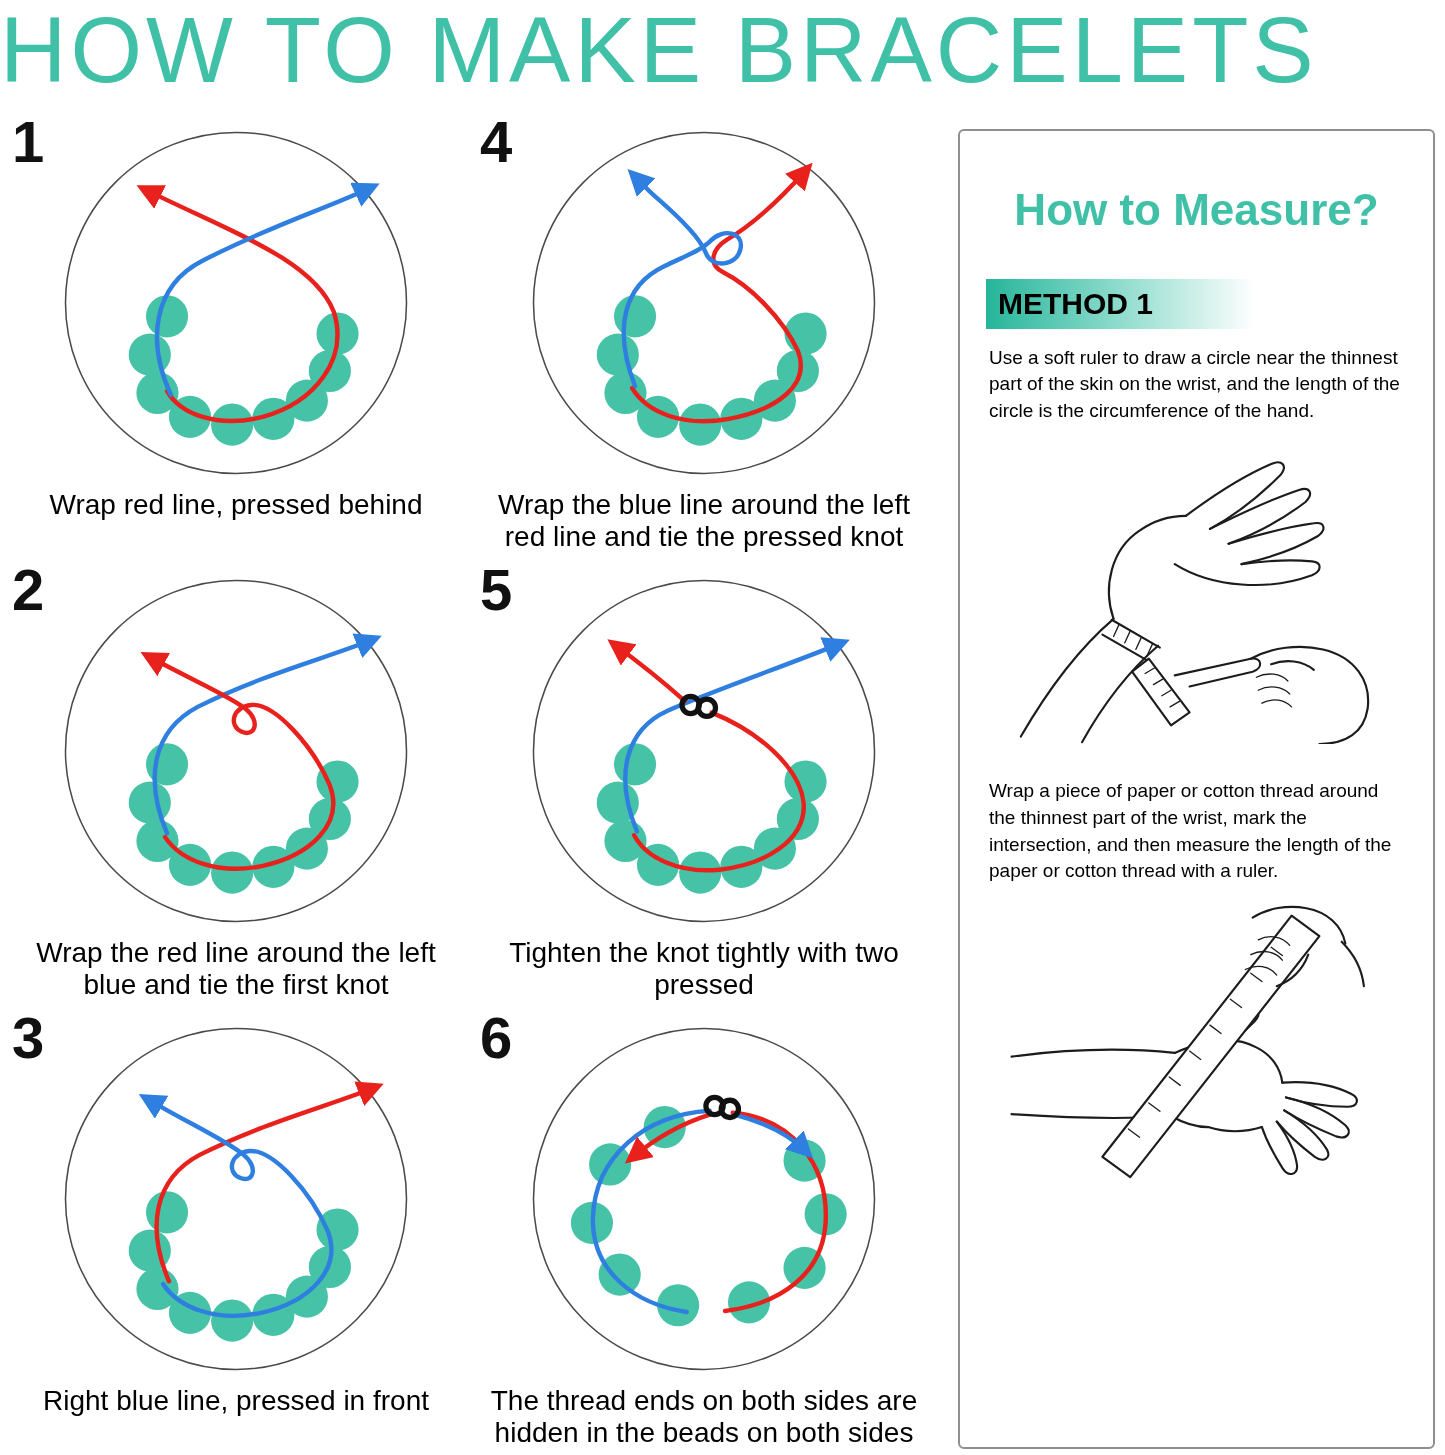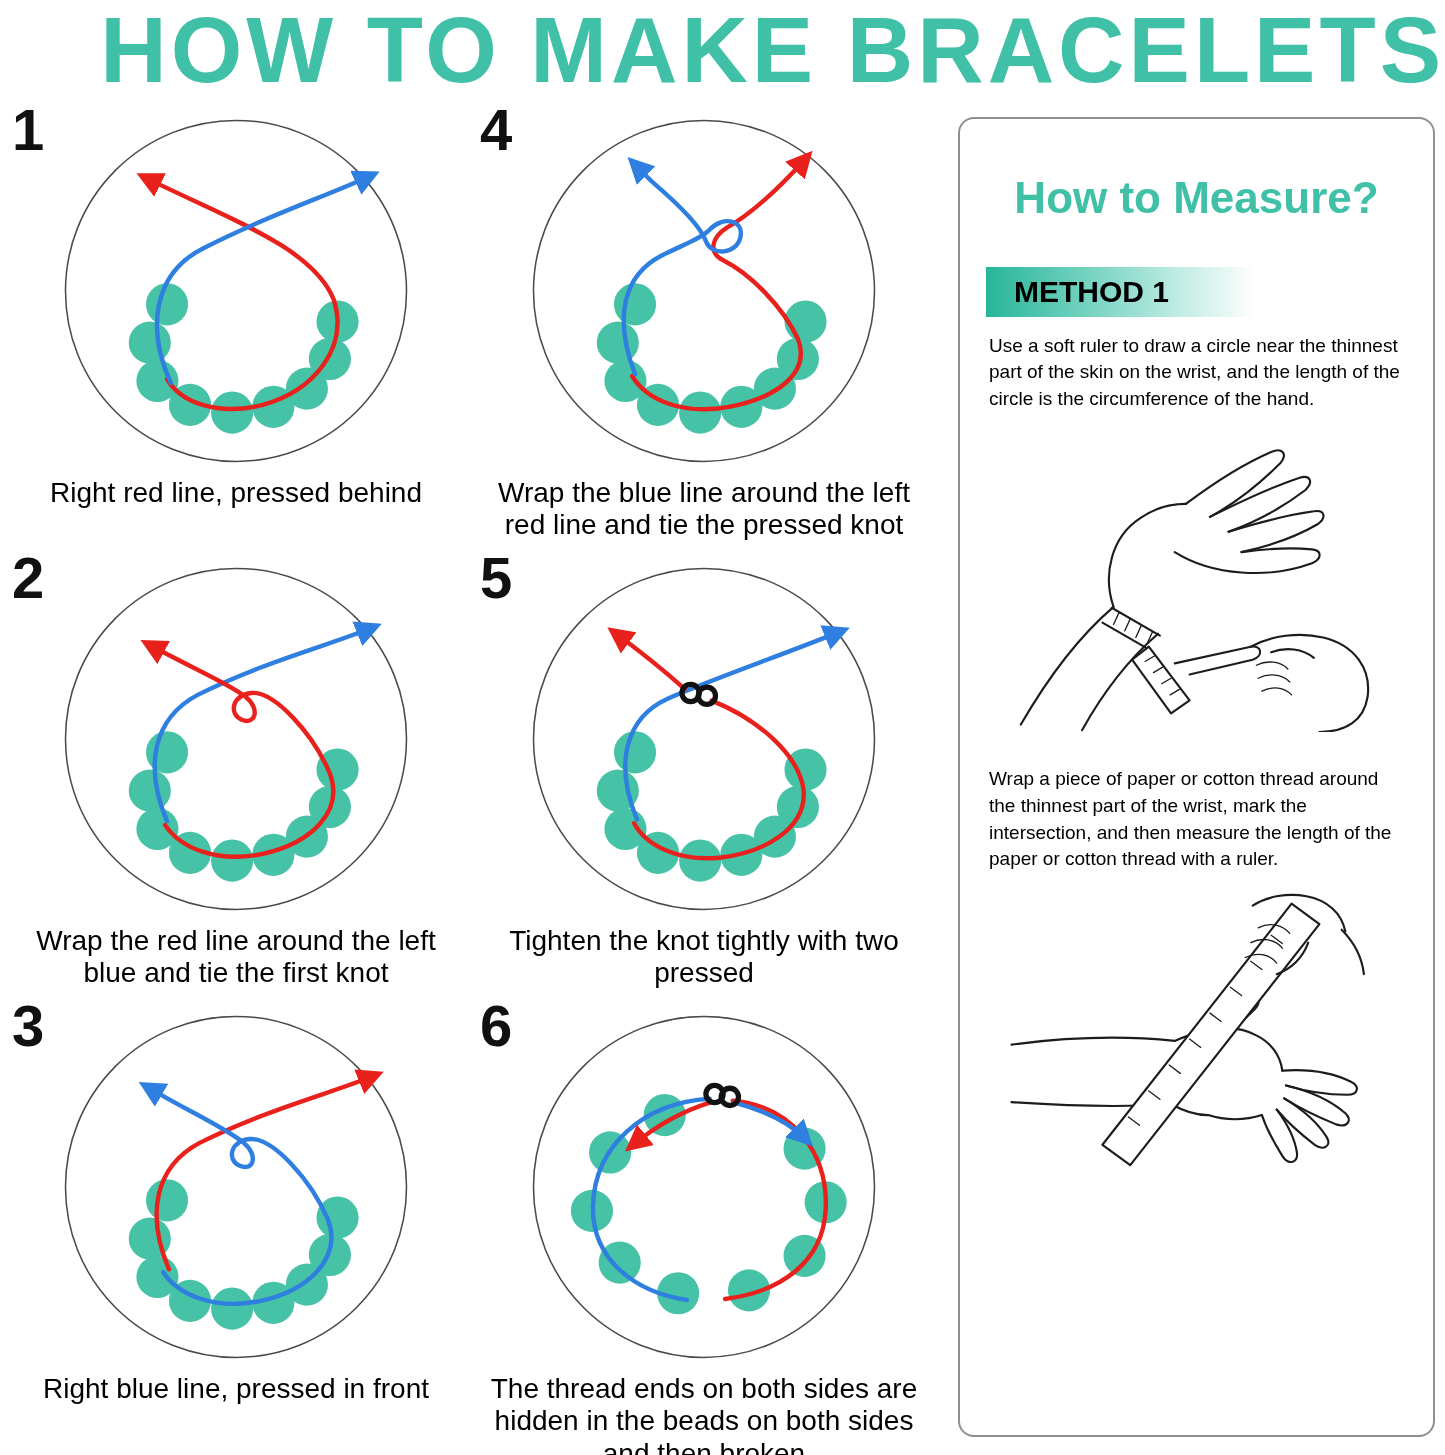--- a/index.html
+++ b/index.html
@@ -10,22 +10,22 @@
     --knot:#111111;
   }
   *{box-sizing:border-box;}
   html,body{margin:0;padding:0;}
   body{
     width:1445px;height:1455px;background:#ffffff;
     font-family:"Liberation Sans",sans-serif;color:#111;overflow:hidden;
   }
   .title{
     color:var(--teal);
-    font-size:92px;font-weight:bold;text-align:right;
-    margin:2px 0 4px 0;letter-spacing:4px;line-height:1.05;
+    font-size:92px;font-weight:normal;text-align:left;
+    margin:2px 0 16px 0;letter-spacing:4px;line-height:1.05;
     white-space:nowrap;
   }
   .grid{
     display:grid;
     grid-template-columns:468px 468px 1fr;
     grid-auto-rows:448px;
     padding:0 2px;
   }
   .step{position:relative;text-align:center;}
   .step-number{
@@ -40,33 +40,33 @@
   .thread-blue{stroke:var(--blue);}
   .thread-knot{stroke:var(--knot);stroke-width:5.5px;fill:none;}
   .arrow-red{fill:var(--red);}
   .arrow-blue{fill:var(--blue);}
   .caption{
     font-size:28px;line-height:1.16;text-align:center;
     margin:2px 4px 0 4px;font-weight:400;color:#000;
   }
   .measure-panel{
     grid-column:3;grid-row:1 / span 3;
-    border:2px solid #8f8f8f;border-radius:16px;
+    border:2px solid #8f8f8f;border-radius:6px;
     margin:14px 8px 10px 20px;
     padding:26px 26px 10px 26px;
     overflow:hidden;
   }
   .panel-title{
     color:var(--teal);font-size:44px;font-weight:bold;
     text-align:center;margin:28px 0 44px 0;
   }
   .method-bar{
     display:block;width:64%;
     font-size:30px;font-weight:bold;color:#000;
-    padding:8px 28px;
+    padding:8px 12px;
     background:linear-gradient(90deg,#26b59a 0%,#8fdccd 50%,#ffffff 100%);
     margin:0 0 16px 0;
   }
   .method-text{
     font-size:19px;line-height:1.4;margin:0 0 14px 3px;color:#000000;
   }
   .illustration{display:block;margin:6px auto 34px auto;}
   .lineart{fill:none;stroke:#1c1c1c;stroke-width:2.3px;stroke-linecap:round;stroke-linejoin:round;}
   .lineart-thin{fill:none;stroke:#1c1c1c;stroke-width:1.4px;stroke-linecap:round;}
   .lineart-fill{fill:#ffffff;stroke:#1c1c1c;stroke-width:2.3px;stroke-linejoin:round;}
@@ -100,21 +100,21 @@
           <circle class="bead" cx="142" cy="315" r="22"></circle>
         <circle class="bead" cx="186" cy="323" r="22"></circle>
           <circle class="bead" cx="229" cy="317" r="22"></circle>
         <circle class="bead" cx="264" cy="298" r="22"></circle>
           <circle class="bead" cx="288" cy="267" r="22"></circle>
         <circle class="bead" cx="296" cy="228" r="22"></circle>
       </g>
       <path class="thread thread-red" marker-start="url(#aR)" d="M 96 78 C 180 120, 270 150, 292 205 C 308 255, 272 300, 218 315 C 170 327, 132 312, 118 288"></path>
       <path class="thread thread-blue" marker-end="url(#aB)" d="M 122 292 C 96 235, 104 178, 155 152 C 220 118, 285 97, 330 76"></path>
     </svg>
-    <div class="caption">Right red line, pressed behind</div>
+    <div class="caption">Wrap red line, pressed behind</div>
   </div>
 
   <div class="step" style="grid-column:1;grid-row:2">
     <div class="step-number">2</div>
     <svg class="diagram" width="364" height="372" viewBox="0 0 380 388">
       <circle class="circle-outline" cx="190" cy="196" r="178"></circle>
       <g>
         <circle class="bead" cx="118" cy="210" r="22"></circle>
           <circle class="bead" cx="100" cy="250" r="22"></circle>
         <circle class="bead" cx="108" cy="290" r="22"></circle>

